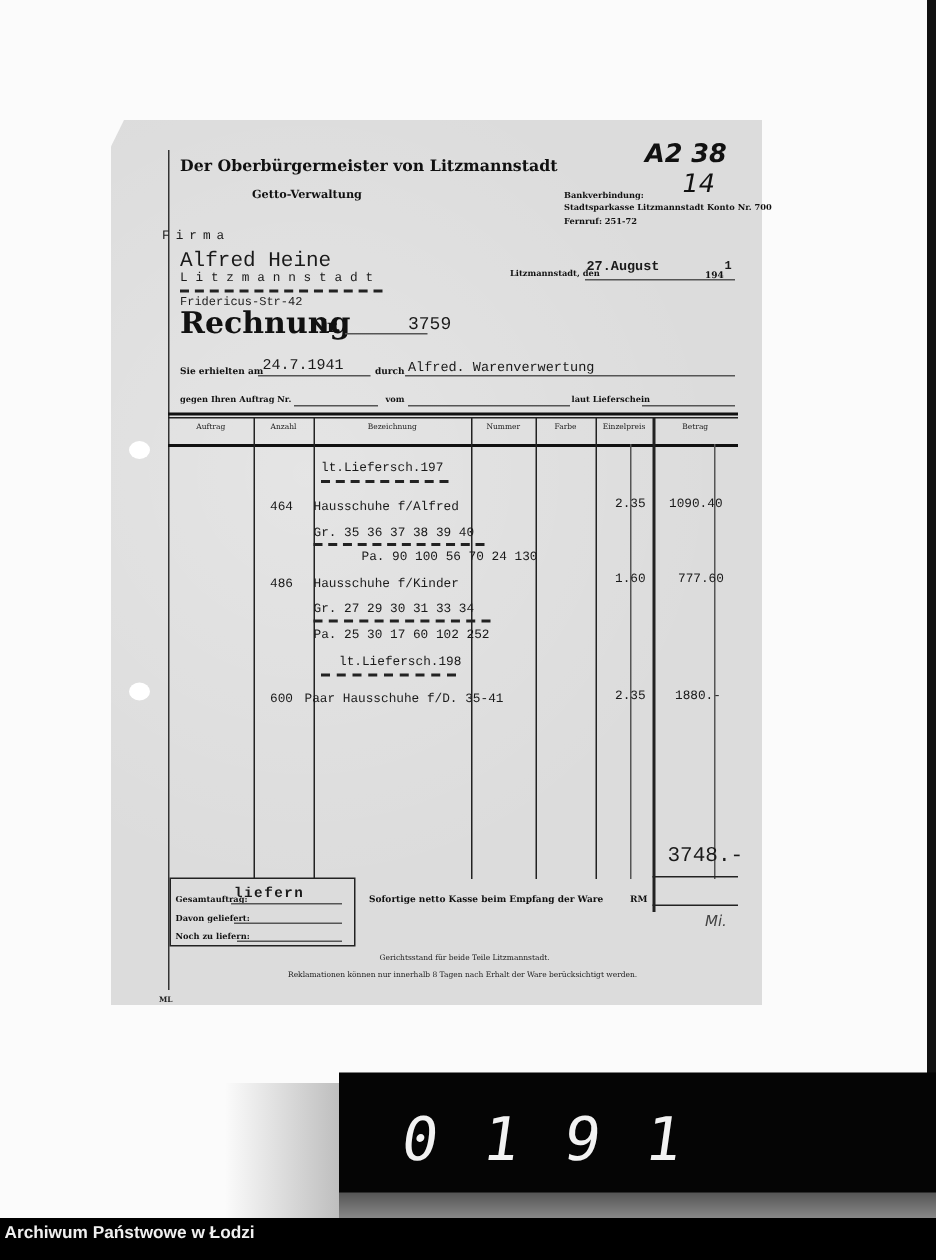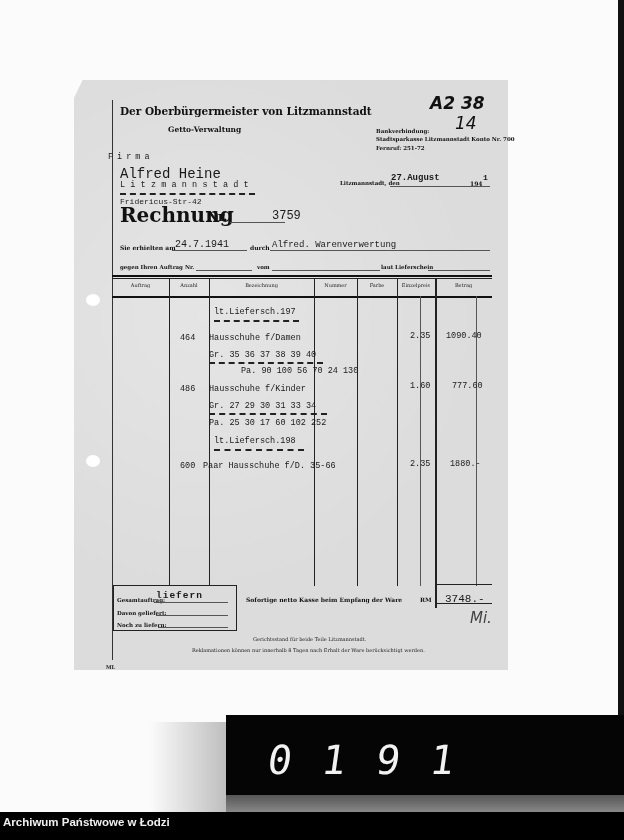--- a/index.html
+++ b/index.html
@@ -118,60 +118,60 @@
 <div class="vline" style="left:357px;top:278px;height:308px;"></div>
 <div class="vline" style="left:397px;top:278px;height:308px;"></div>
 <div class="vline" style="left:420px;top:296px;height:290px;background:#555;"></div>
 <div class="vline" style="left:435px;top:278px;height:330px;width:1.5px;"></div>
 <div class="vline" style="left:476px;top:296px;height:290px;background:#555;"></div>
 
 <div class="abs mono" style="left:214px;top:307px;font-size:8.5px;">lt.Liefersch.197</div>
 <div class="dashline" style="left:214px;top:320px;width:85px;"></div>
 
 <div class="abs mono" style="left:180px;top:333px;font-size:8.5px;">464</div>
-<div class="abs mono" style="left:209px;top:333px;font-size:8.5px;">Hausschuhe f/Damen</div>
+<div class="abs mono" style="left:209px;top:333px;font-size:8.5px;">Hausschuhe f/Alfred</div>
 <div class="abs mono" style="left:410px;top:331px;font-size:8.5px;">2.35</div>
 <div class="abs mono" style="left:446px;top:331px;font-size:8.5px;">1090.40</div>
 
 <div class="abs mono" style="left:209px;top:350px;font-size:8.5px;">Gr. 35 36 37 38 39 40</div>
 <div class="dashline" style="left:209px;top:362px;width:114px;"></div>
 <div class="abs mono" style="left:209px;top:366px;font-size:8.5px;margin-left:32px;">Pa. 90 100 56 70 24 130</div>
 
 <div class="abs mono" style="left:180px;top:384px;font-size:8.5px;">486</div>
 <div class="abs mono" style="left:209px;top:384px;font-size:8.5px;">Hausschuhe f/Kinder</div>
 <div class="abs mono" style="left:410px;top:381px;font-size:8.5px;">1.60</div>
 <div class="abs mono" style="left:452px;top:381px;font-size:8.5px;">777.60</div>
 
 <div class="abs mono" style="left:209px;top:401px;font-size:8.5px;">Gr. 27 29 30 31 33  34</div>
 <div class="dashline" style="left:209px;top:413px;width:118px;"></div>
 <div class="abs mono" style="left:209px;top:418px;font-size:8.5px;">Pa. 25 30 17 60 102 252</div>
-<div class="abs mono" style="left:214px;top:436px;font-size:8.5px;font-family:Liberation Mono, monospace;">lt.Liefersch.198</div>
+<div class="abs mono" style="left:226px;top:436px;font-size:8.5px;font-family:Liberation Mono, monospace;">lt.Liefersch.198</div>
 <div class="dashline" style="left:214px;top:449px;width:90px;"></div>
 
 <div class="abs mono" style="left:180px;top:461px;font-size:8.5px;">600</div>
-<div class="abs mono" style="left:203px;top:461px;font-size:8.5px;">Paar Hausschuhe f/D. 35-66</div>
+<div class="abs mono" style="left:203px;top:461px;font-size:8.5px;">Paar Hausschuhe f/D. 35-41</div>
 <div class="abs mono" style="left:410px;top:459px;font-size:8.5px;">2.35</div>
 <div class="abs mono" style="left:450px;top:459px;font-size:8.5px;">1880.-</div>
 
 <div class="rule" style="left:435px;top:584px;width:57px;background:#222;"></div>
 <div class="rule" style="left:435px;top:603px;width:57px;background:#222;"></div>
 
 <div class="box-bottom"></div>
 <div class="abs fraktur" style="left:117px;top:597px;font-size:5.5px;">Gesamtauftrag:</div>
 <div class="abs mono" style="left:156px;top:590px;font-size:9.5px;font-weight:bold;letter-spacing:1px;">liefern</div>
 <div class="rule" style="left:154px;top:602px;width:74px;"></div>
 <div class="abs fraktur" style="left:117px;top:610px;font-size:5.5px;">Davon geliefert:</div>
 <div class="rule" style="left:156px;top:615px;width:72px;"></div>
 <div class="abs fraktur" style="left:117px;top:622px;font-size:5.5px;">Noch zu liefern:</div>
 <div class="rule" style="left:158px;top:627px;width:70px;"></div>
 
 <div class="abs fraktur" style="left:246px;top:596px;font-size:6px;">Sofortige netto Kasse beim Empfang der Ware</div>
 <div class="abs fraktur" style="left:420px;top:596px;font-size:6px;">RM</div>
-<div class="abs mono" style="left:445px;top:593px;font-size:11px;">3748.-</div>
-<div class="abs hand" style="left:470px;top:609px;font-size:15px;color:#444;">Mi.</div>
+<div class="abs mono" style="left:445px;top:563px;font-size:14px;">3748.-</div>
+<div class="abs hand" style="left:470px;top:609px;font-size:10px;color:#444;">Mi.</div>
 
 <div class="abs tiny" style="left:253px;top:636px;">Gerichtsstand für beide Teile Litzmannstadt.</div>
 <div class="abs tiny" style="left:192px;top:647px;">Reklamationen können nur innerhalb 8 Tagen nach Erhalt der Ware berücksichtigt werden.</div>
 <div class="abs tiny" style="left:106px;top:664px;font-weight:bold;">ML</div>
 
 <div class="film-left-shade"></div>
 <div class="film"></div>
 <div class="film-bottom-shade"></div>
 <div class="counter">0191</div>
 

